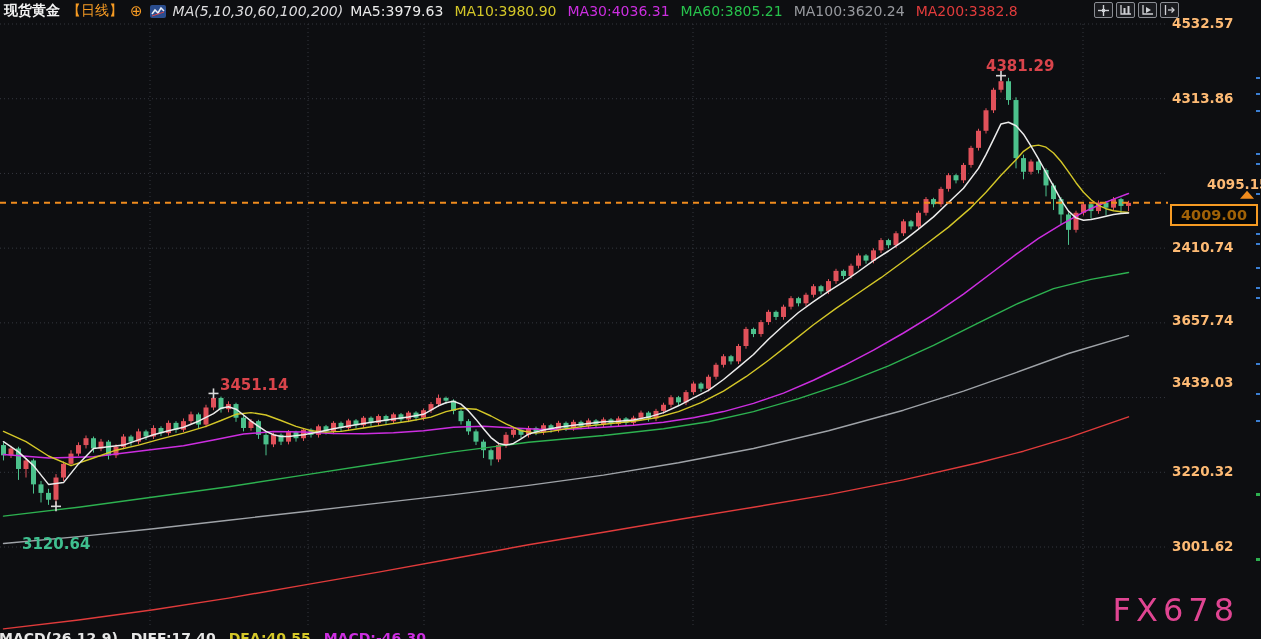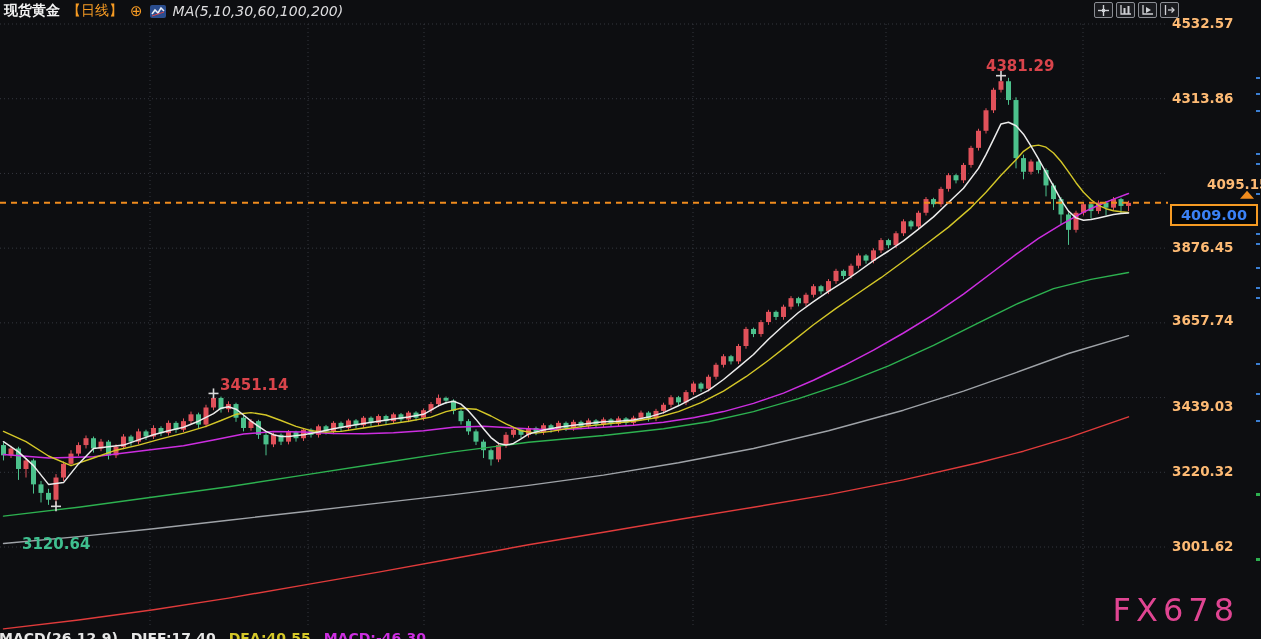--- a/index.html
+++ b/index.html
@@ -13,21 +13,21 @@
   .oplus{color:#f59a23;font-size:15px;line-height:14px;}
   .mahdr{color:#dcdcde;font-style:italic;}
   .mait{margin-right:11px;}
   #ma-items{display:flex;}
   .toolbar{position:absolute;right:82px;top:2px;display:flex;gap:3px;z-index:6;}
   .tbtn{width:19px;height:16px;border:1px solid #8a8d93;border-radius:2px;background:#1a1b1f;
         display:flex;align-items:center;justify-content:center;box-sizing:border-box;}
   #axis{position:absolute;left:0;top:0;z-index:4;}
   .axlbl{position:absolute;left:1172px;width:70px;font-size:13.5px;font-weight:bold;color:#fdba74;}
   .badge{position:absolute;left:1170px;width:84px;height:18px;border:2px solid #f59a23;background:#060606;
-         color:#3b82f6;font-size:14.5px;font-weight:bold;text-align:center;line-height:18px;z-index:6;}
+         color:#a16207;font-size:14.5px;font-weight:bold;text-align:center;line-height:18px;z-index:6;}
   .watermark{position:absolute;right:22px;bottom:10px;font-size:32px;color:#ec4899;letter-spacing:5px;
              z-index:3;opacity:.95;}
   .macdbar{position:absolute;left:-1px;bottom:-7px;font-size:14px;font-weight:bold;z-index:5;white-space:nowrap;}
   .macdbar span{margin-right:8px;}
   .mw{color:#e6e6e6;} .my{color:#d4c728;} .mm{color:#cc2ee0;}
 </style>
 </head>
 <body>
 
 <svg id="chart-svg" width="1261" height="639" viewBox="0 0 1261 639">
@@ -387,20 +387,28 @@
   <span class="period">【日线】</span>
   <span class="oplus">⊕</span>
   <span style="display:flex;">
     <svg width="16" height="13" viewBox="0 0 16 13">
         <rect x="0" y="0" width="16" height="13" rx="2" fill="#2a4d8f"></rect>
         <polyline points="2,9 5,5 8,8 11,3 14,6" fill="none" stroke="#e8eef8" stroke-width="1.5"></polyline>
         <line x1="2" y1="11" x2="14" y2="7" stroke="#d9444b" stroke-width="1"></line>
       </svg>
   </span>
   <span class="mahdr">MA(5,10,30,60,100,200)</span>
+  <span id="ma-items">
+      <span class="mait" style="color: rgb(236, 236, 236);">MA5:3979.63</span>
+      <span class="mait" style="color: rgb(212, 199, 40);">MA10:3980.90</span>
+      <span class="mait" style="color: rgb(204, 46, 224);">MA30:4036.31</span>
+      <span class="mait" style="color: rgb(39, 194, 76);">MA60:3805.21</span>
+      <span class="mait" style="color: rgb(151, 153, 158);">MA100:3620.24</span>
+      <span class="mait" style="color: rgb(226, 60, 60);">MA200:3382.8</span>
+    </span>
 </div>
 
 <div class="toolbar">
   <span class="tbtn">
     <svg width="13" height="13" viewBox="0 0 13 13" stroke="#cfd1d5" stroke-width="1.4" fill="#cfd1d5">
         <line x1="6.5" y1="1" x2="6.5" y2="12"></line>
         <line x1="1" y1="6.5" x2="12" y2="6.5"></line>
         <rect x="5" y="5" width="3" height="3" stroke="none"></rect>
       </svg>
   </span>
@@ -423,23 +431,23 @@
         <line x1="5" y1="6" x2="11" y2="6"></line>
         <polyline points="8.5,3.5 11,6 8.5,8.5"></polyline>
       </svg>
   </span>
 </div>
 
 <div id="axis">
     <div class="axlbl" style="top: 15px;">4532.57</div>
     <div class="axlbl" style="top: 89.7153px;">4313.86</div>
     <div class="axlbl" style="top: 176px; margin-left: 35px;">4095.15</div>
-    <div class="axlbl" style="top: 239.142px;">3876.45</div>
+    <div class="axlbl" style="top: 239.142px;">2410.74</div>
     <div class="axlbl" style="top: 312px;">3657.74</div>
-    <div class="axlbl" style="top: 398px;">3439.03</div>
+    <div class="axlbl" style="top: 374px;">3439.03</div>
     <div class="axlbl" style="top: 463.288px;">3220.32</div>
     <div class="axlbl" style="top: 538px;">3001.62</div>
   </div>
 <div class="badge" style="top: 203.861px;">4009.00</div>
 <div class="watermark">FX678</div>
 
 <div class="macdbar">
   <span class="mw">MACD(26,12,9)</span>
   <span class="mw">DIFF:17.40</span>
   <span class="my">DEA:40.55</span>

